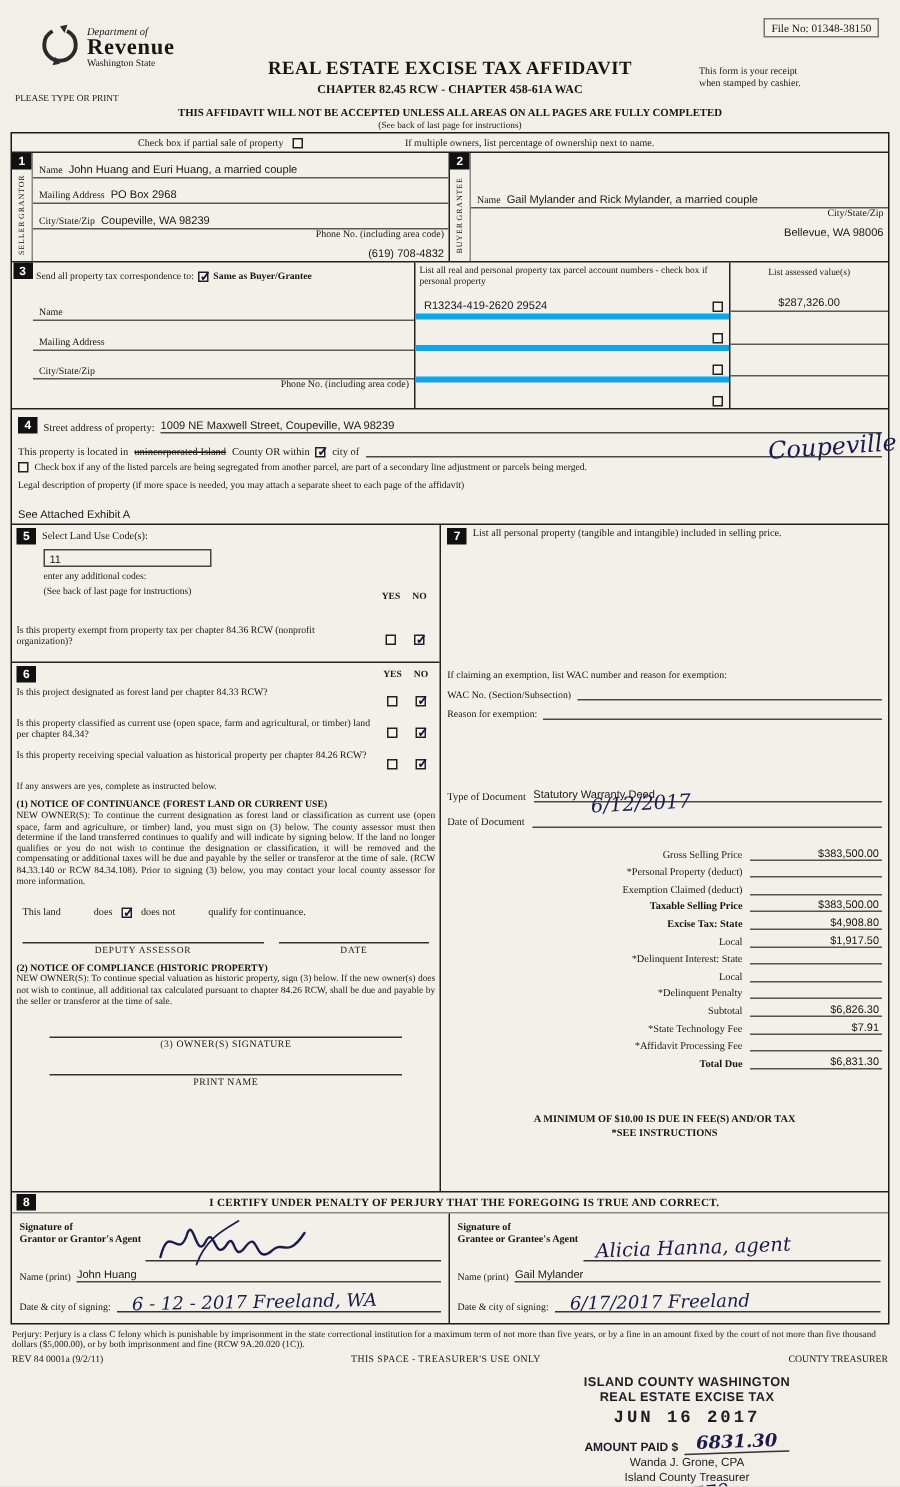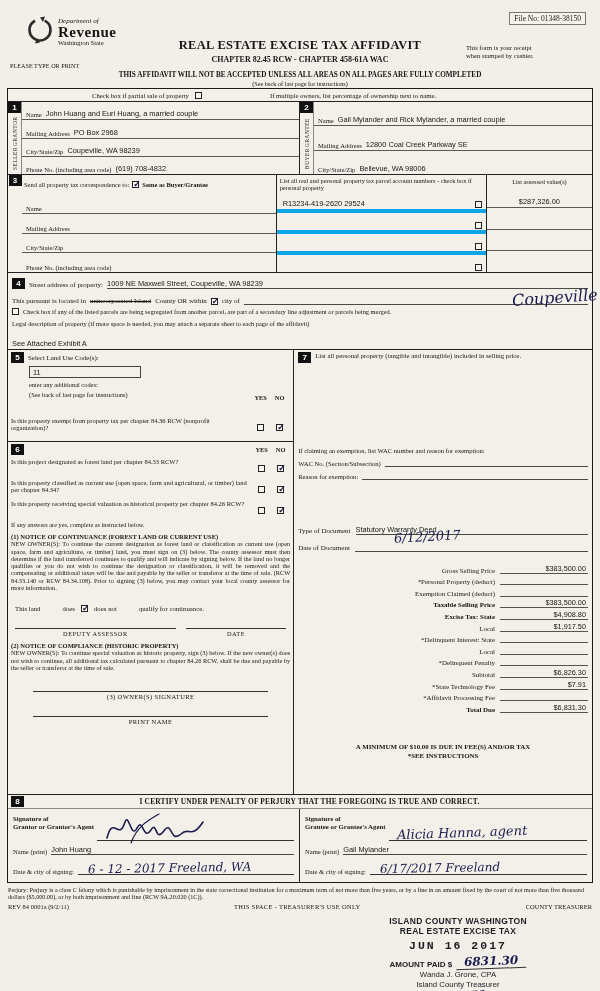--- a/index.html
+++ b/index.html
@@ -38,21 +38,21 @@
   
   .party-row { height:73px; display:flex; border-bottom:1px solid #222; }
   .party { width:50%; display:flex; }
   .party.seller { border-right:1px solid #222; }
   .party-strip { width:14px; border-right:1px solid #888; display:flex; flex-direction:column; align-items:center; }
   .numbox { display:inline-block; min-width:13px; height:11px; background:#111; color:#fff; font-size:8px; font-weight:bold;
             text-align:center; line-height:11px; font-family:"Liberation Sans",sans-serif; flex:none; }
   .vert { flex:1; writing-mode: vertical-rl; transform: rotate(180deg); font-size:5.3px; letter-spacing:0.6px; display:flex; gap:1px; justify-content:center; padding:2px 0; }
   .party-fields { flex:1; display:flex; flex-direction:column; }
   .frow { flex:1; display:flex; align-items:flex-end; gap:4px; padding:0 3px 1px 4px; border-bottom:1px solid #5a5a52; }
-  .frow:last-child { border-bottom:none; }
+  .frow:last-child { border-bottom:none;flex-direction:column; }
 
   
   .s3-row { height:98px; display:flex; border-bottom:1px solid #222; }
   .s3c1 { width:46%; border-right:1px solid #222; display:flex; }
   .s3c1-strip { width:14px; display:flex; flex-direction:column; align-items:center; }
   .s3c1-fields { flex:1; display:flex; flex-direction:column; }
   .send-row { flex:1.1; display:flex; align-items:center; gap:3px; padding:0 2px; font-size:6.5px; }
   .s3c2 { width:36%; border-right:1px solid #222; display:flex; flex-direction:column; }
   .s3c2-head { font-size:6.3px; line-height:7.2px; padding:2px 3px 1px 3px; }
   .parcel-r { flex:1; display:flex; align-items:flex-end; justify-content:space-between; padding:0 4px 1px 6px; border-bottom:4px solid #0ea5e9; }
@@ -232,24 +232,20 @@
             <span>BUYER</span>
             <span>GRANTEE</span>
           </span>
         </div>
         <div class="party-fields">
           <div class="frow">
             <span class="lbl">Name</span>
             <span class="val">Gail Mylander and Rick Mylander, a married couple</span>
           </div>
           <div class="frow">
-            <span class="lbl">Mailing Address</span>
-            <span class="val">12800 Coal Creek Parkway SE</span>
-          </div>
-          <div class="frow">
             <span class="lbl">City/State/Zip</span>
             <span class="val">Bellevue, WA 98006</span>
           </div>
         </div>
       </div>
     </div>
 
     <div class="s3-row">
       <div class="s3c1">
         <div class="s3c1-strip">
@@ -315,21 +311,21 @@
       </div>
     </div>
 
     <div class="s4">
       <div class="s4-line1">
         <span class="numbox">4</span>
         <span class="lbl" style="font-size:7px">Street address of property:</span>
         <span class="val ul" style="flex:1">1009 NE Maxwell Street, Coupeville, WA 98239</span>
       </div>
       <div class="s4-line2">
-        <span>This pursuant is located in</span>
+        <span>This property is located in</span>
         <span class="strike">unincorporated Island</span>
         <span>County OR within</span>
         <span class="cb checked"></span>
         <span>city of</span>
         <span class="ul" style="flex:1; position:relative; height:10px;">
           <span class="hand city-hand">Coupeville</span>
         </span>
       </div>
       <div class="s4-line3">
         <span class="cb"></span>

